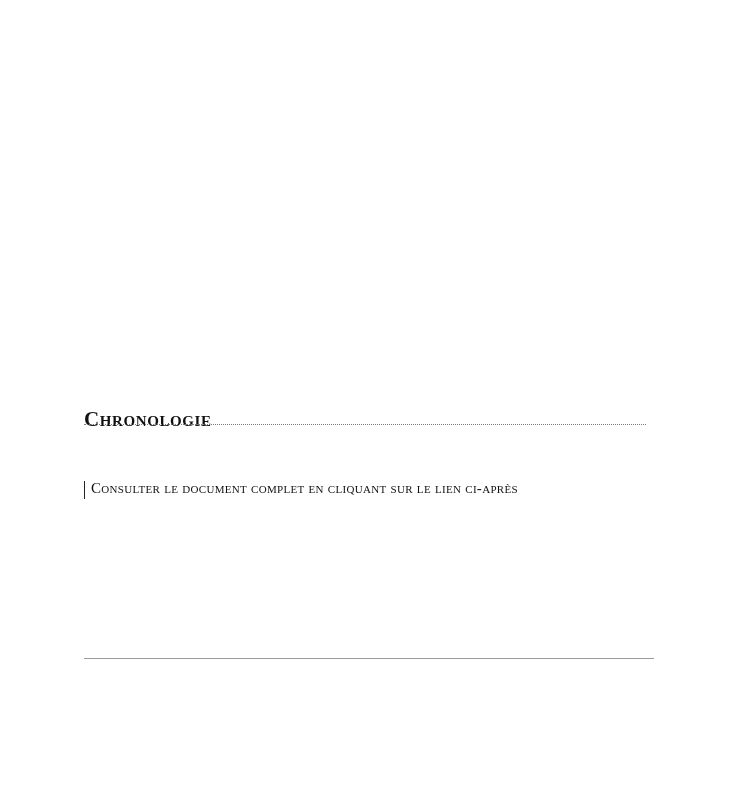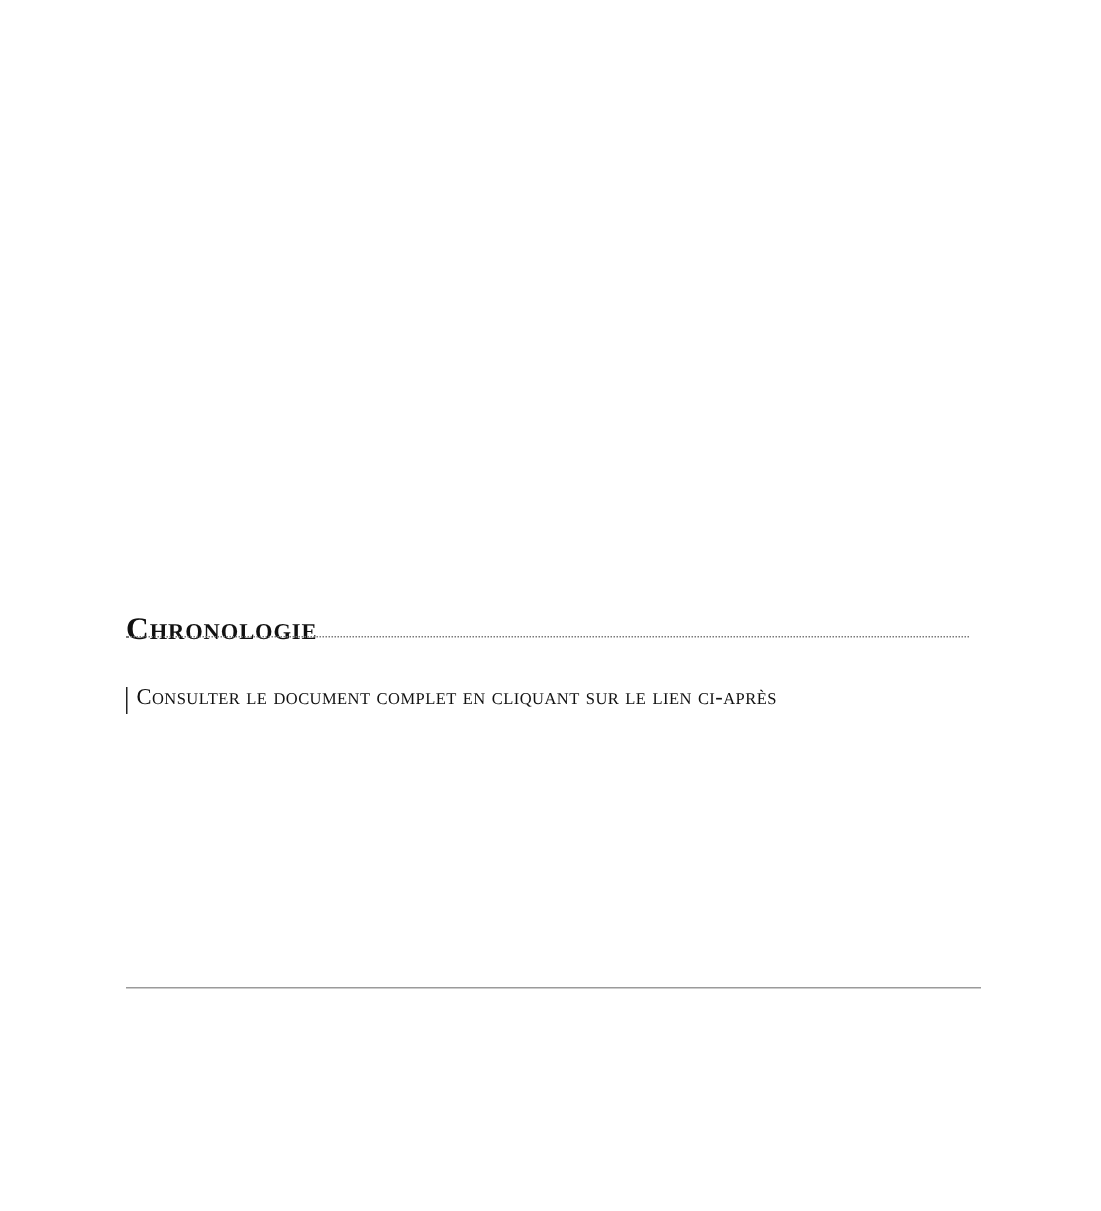--- a/index.html
+++ b/index.html
@@ -37,21 +37,21 @@
     top: 424px;
     width: 562px;
     height: 0;
     border-top: 1px dotted #7a7a7a;
   }
 
   
   .link-line {
     position: absolute;
     left: 84px;
-    top: 457px;
+    top: 480px;
     display: flex;
     align-items: flex-start;
   }
   .link-bar {
     display: inline-block;
     width: 1px;
     height: 18px;
     background: #222222;
     margin-right: 6px;
     margin-top: 1px;

